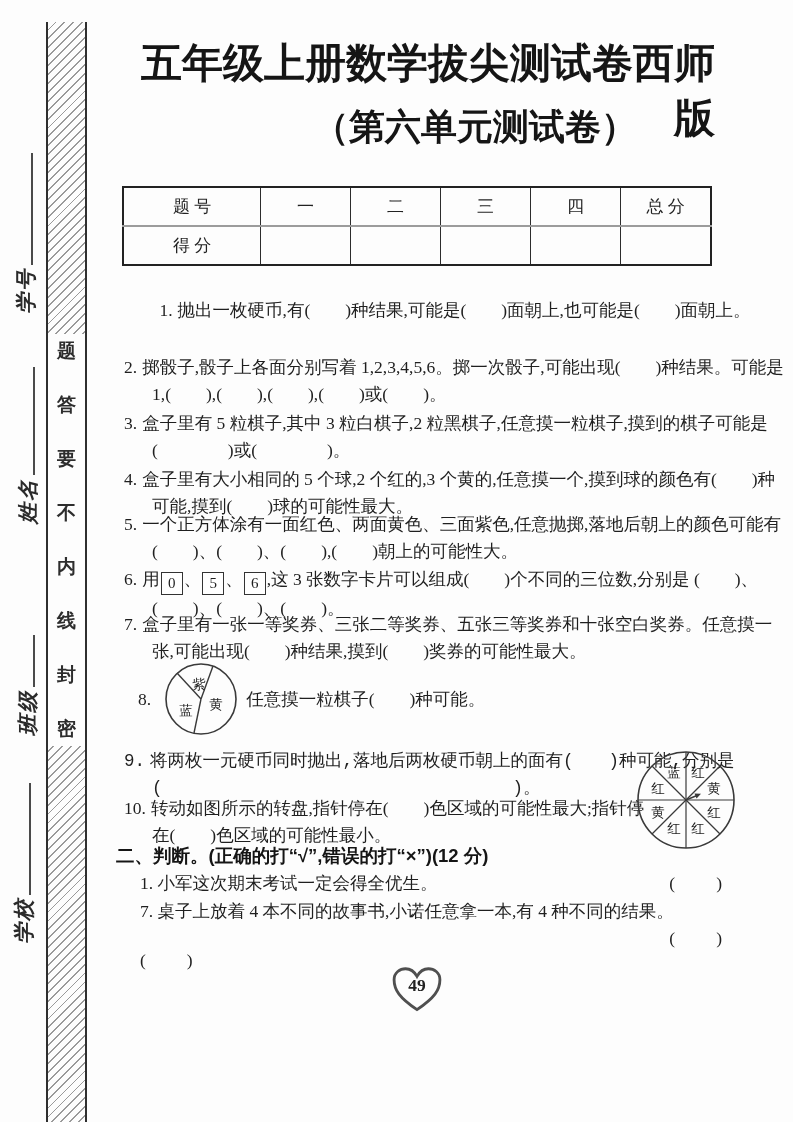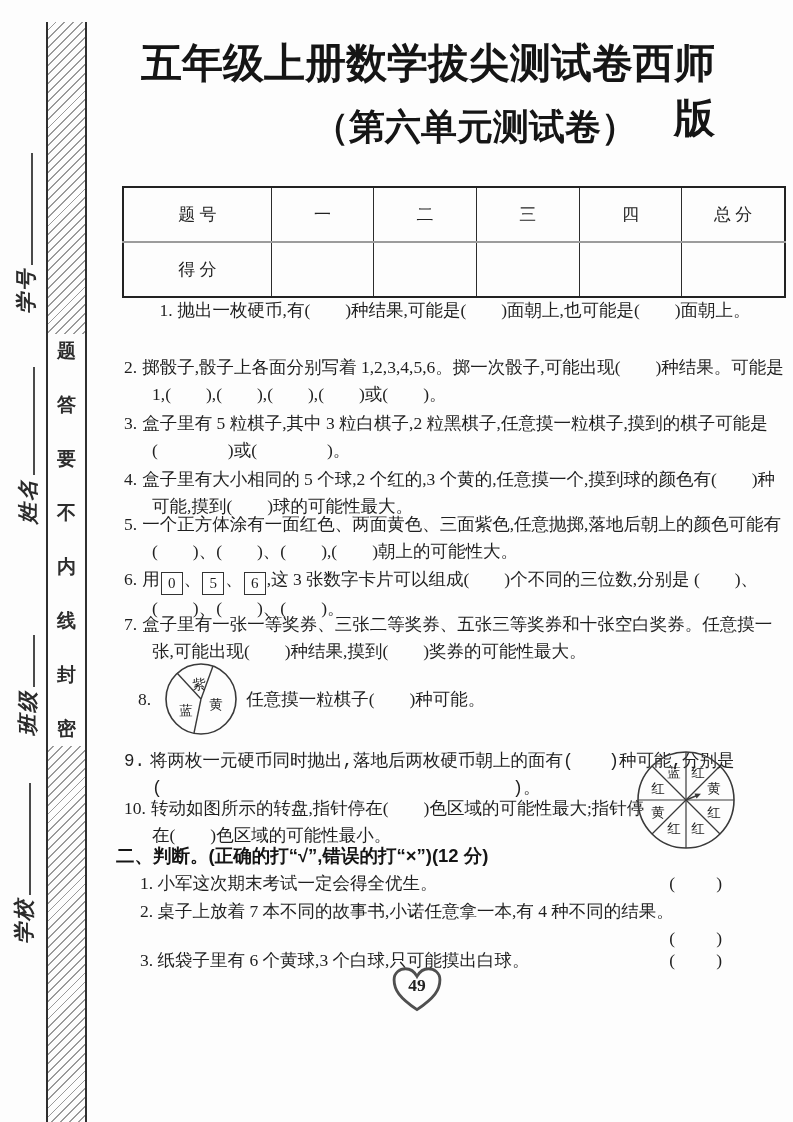--- a/index.html
+++ b/index.html
@@ -29,21 +29,21 @@
   }
   
   #main{position:absolute; left:110px; top:0; width:676px; height:1122px;}
   .hd{font-family:"Liberation Sans","DejaVu Sans",sans-serif; font-weight:900; color:#151515;}
   #title{position:absolute; left:0; top:36px; width:605px; text-align:right; font-size:41px; letter-spacing:0px;}
   #subtitle{position:absolute; left:150px; top:103px; width:430px; text-align:center; font-size:36px;}
   
   #score-table{position:absolute; left:12px; top:186px; border-collapse:collapse; table-layout:fixed;}
   #score-table td{
     border:1px solid #2c2c2c; height:37px; text-align:center; vertical-align:middle;
-    font-size:17px; color:#222; padding:8px;
+    font-size:17px; color:#222; padding:0;
   }
   #score-table tr:first-child td{border-bottom:2px solid #9c9c9c;}
   #score-table{border:2px solid #222;}
   
   .sec-hd{position:absolute; left:6px; font-size:18.5px; font-weight:900;
           font-family:"Liberation Sans","DejaVu Sans",sans-serif; color:#151515;}
   .q{
     position:absolute; left:14px; width:662px; padding-left:28px; text-indent:-28px;
     font-size:17.5px; line-height:27px; color:#1f1f1f; box-sizing:border-box;
   }
@@ -185,27 +185,26 @@
       <polygon points="15,-6.2 8.5,-6.5 10.5,-1.5" fill="#3a3a3a"></polygon>
     </svg>
 
     <div class="sec-hd" style="top:843px;">二、判断。(正确的打“√”,错误的打“×”)(12 分)</div>
 
     <div class="judge-row" style="top:871px;">
       <span>1. 小军这次期末考试一定会得全优生。</span>
       <span class="judge-ans">(　　)</span>
     </div>
     <div class="judge-row" style="top:899px;">
-      <span>2. 桌子上放着 7 本不同的故事书,小诺任意拿一本,有 4 种不同的结果。</span>
+      <span>7. 桌子上放着 4 本不同的故事书,小诺任意拿一本,有 4 种不同的结果。</span>
     </div>
     <div id="j2-ans" style="top:926px;">
       <span class="judge-ans">(　　)</span>
     </div>
     <div class="judge-row" style="top:948px;">
-      <span>3. 纸袋子里有 6 个黄球,3 个白球,只可能摸出白球。</span>
       <span class="judge-ans">(　　)</span>
     </div>
 
     <svg id="heart" width="54" height="48" viewBox="0 0 48 44">
       <path d="M24 40 C8 29 3 22 3 12.5 C3 6 8.5 2.5 13.5 2.5 C18 2.5 21.5 5 24 9.5 C26.5 5 30 2.5 34.5 2.5 C39.5 2.5 45 6 45 12.5 C45 22 40 29 24 40 Z" fill="none" stroke="#4f4f4f" stroke-width="2.6"></path>
       <text x="24" y="17" text-anchor="middle" dominant-baseline="central">49</text>
     </svg>
 
   </div>
 </div>

